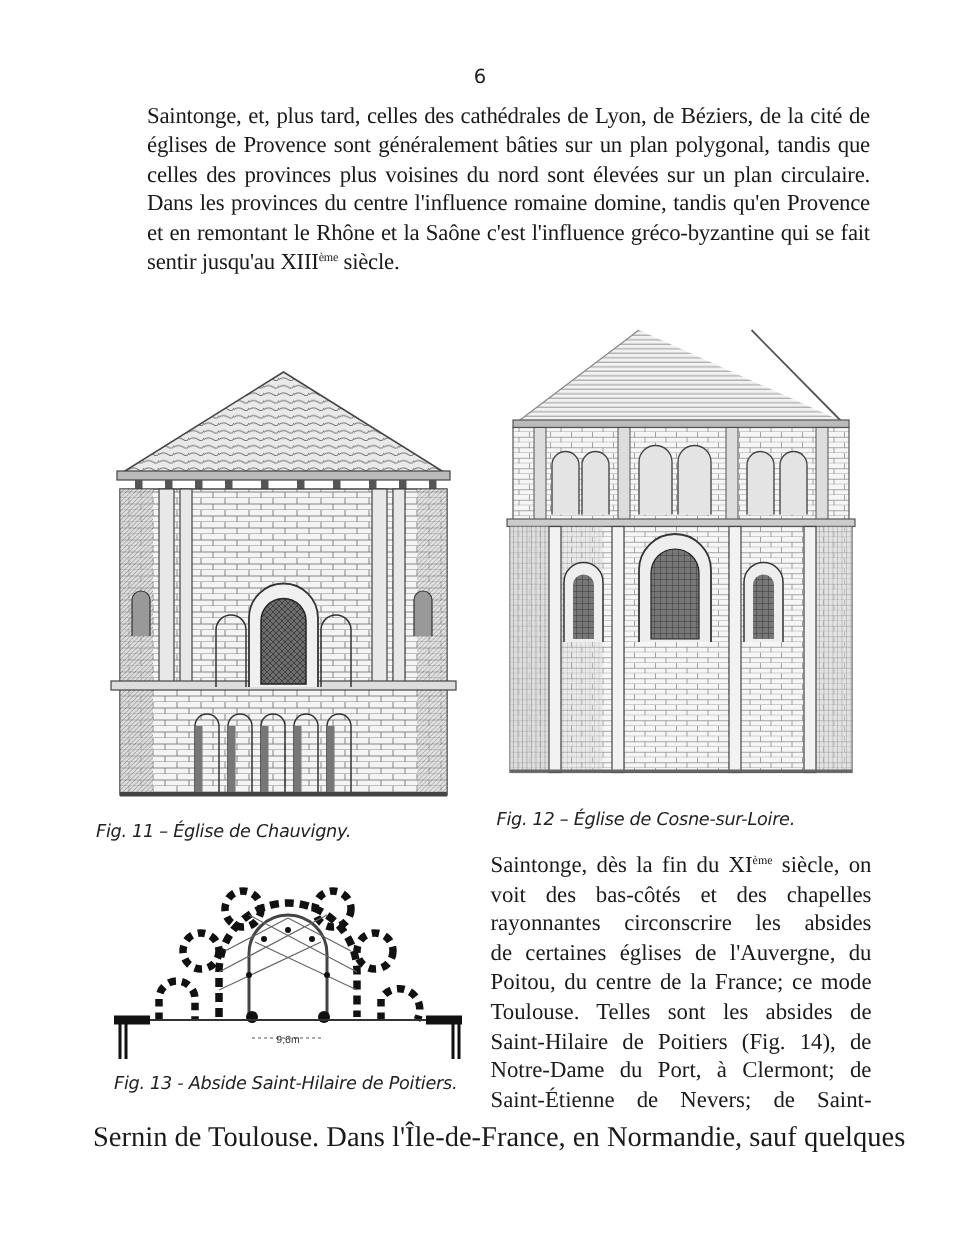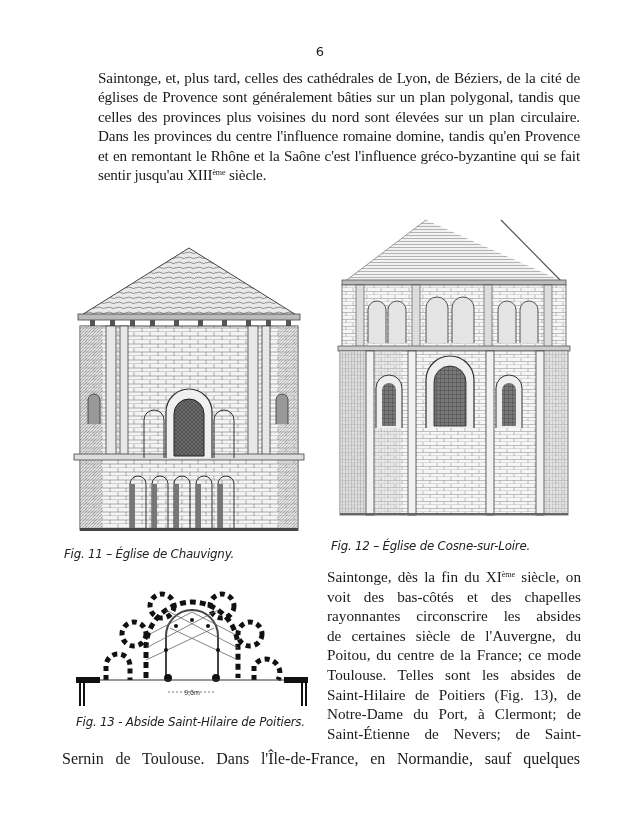--- a/index.html
+++ b/index.html
@@ -11,21 +11,21 @@
               font-size: 15.2px; line-height: 19.4px; text-align: justify; letter-spacing: -0.15px; }
   .para-top .line { display: block; text-align: justify; text-align-last: justify; white-space: nowrap; margin-left: 36px; }
   .para-top .line.last { text-align-last: left; }
   sup { font-size: 8px; vertical-align: 5px; line-height: 0; }
   .fig { position: absolute; }
   .caption { position: absolute; font-style: italic; font-size: 13.5px; color: #222; white-space: nowrap;
              font-family: "DejaVu Sans", "Liberation Sans", sans-serif; font-size: 11.8px; letter-spacing: -0.2px; }
   .para-right { position: absolute; left: 327px; top: 567px; width: 254px;
                 font-size: 15.2px; line-height: 19.6px; }
   .para-right .line, .para-bottom .line { display: block; text-align: justify; text-align-last: justify; white-space: nowrap; }
-  .para-bottom { position: absolute; left: 62px; top: 749px; width: 518px; font-size: 16px; line-height: 19.6px; }
+  .para-bottom { position: absolute; left: 62px; top: 749px; width: 518px; font-size: 19px; line-height: 19.6px; }
 </style>
 </head>
 <body>
 
 <div class="page-number">6</div>
 
 <div class="para-top">
   <span class="line">Saintonge, et, plus tard, celles des cathédrales de Lyon, de Béziers, de la cité de</span>
   <span class="line">églises de Provence sont généralement bâties sur un plan polygonal, tandis que</span>
   <span class="line">celles des provinces plus voisines du nord sont élevées sur un plan circulaire.</span>
@@ -216,23 +216,23 @@
     <text x="122" y="107" font-size="7" text-anchor="middle" fill="#333" font-family="Liberation Sans, sans-serif">9,6m</text>
   </svg>
 </div>
 
 <div class="caption" style="left:76px; top:715px;">Fig. 13 - Abside Saint-Hilaire de Poitiers.</div>
 
 <div class="para-right">
   <span class="line"><span>Saintonge, dès la fin du XI</span><sup>ème</sup><span> siècle, on</span></span>
   <span class="line">voit des bas-côtés et des chapelles</span>
   <span class="line">rayonnantes circonscrire les absides</span>
-  <span class="line">de certaines siècle de l'Auvergne, du</span>
+  <span class="line">de certaines églises de l'Auvergne, du</span>
   <span class="line">Poitou, du centre de la France; ce mode</span>
   <span class="line">Toulouse. Telles sont les absides de</span>
-  <span class="line">Saint-Hilaire de Poitiers (Fig. 13), de</span>
+  <span class="line">Saint-Hilaire de Poitiers (Fig. 14), de</span>
   <span class="line">Notre-Dame du Port, à Clermont; de</span>
   <span class="line">Saint-Étienne de Nevers; de Saint-</span>
 </div>
 
 <div class="para-bottom">
   <span class="line">Sernin de Toulouse. Dans l'Île-de-France, en Normandie, sauf quelques</span>
 </div>
 
 </body></html>

